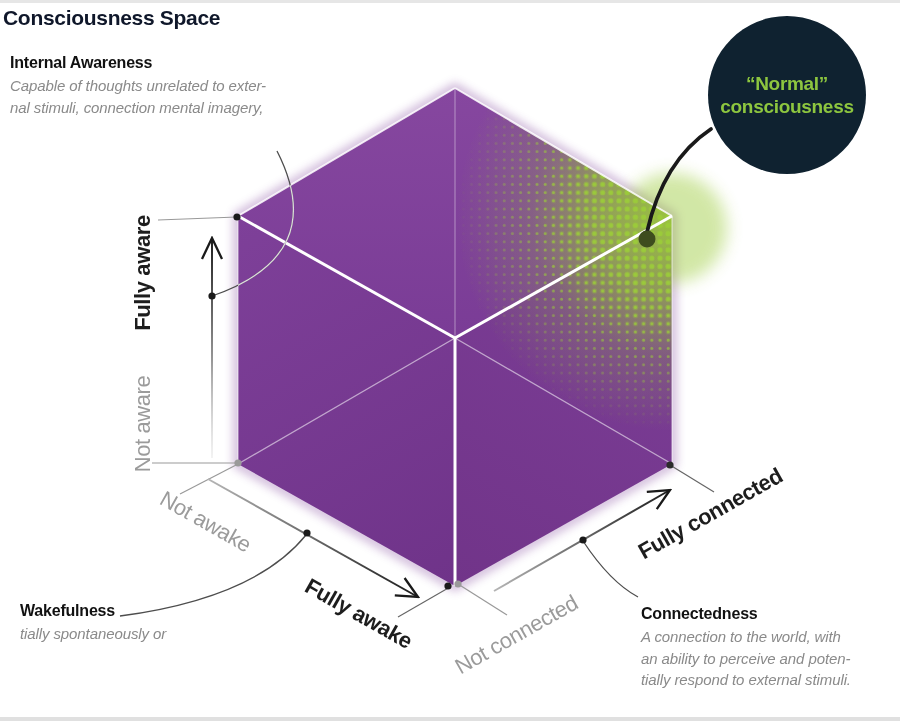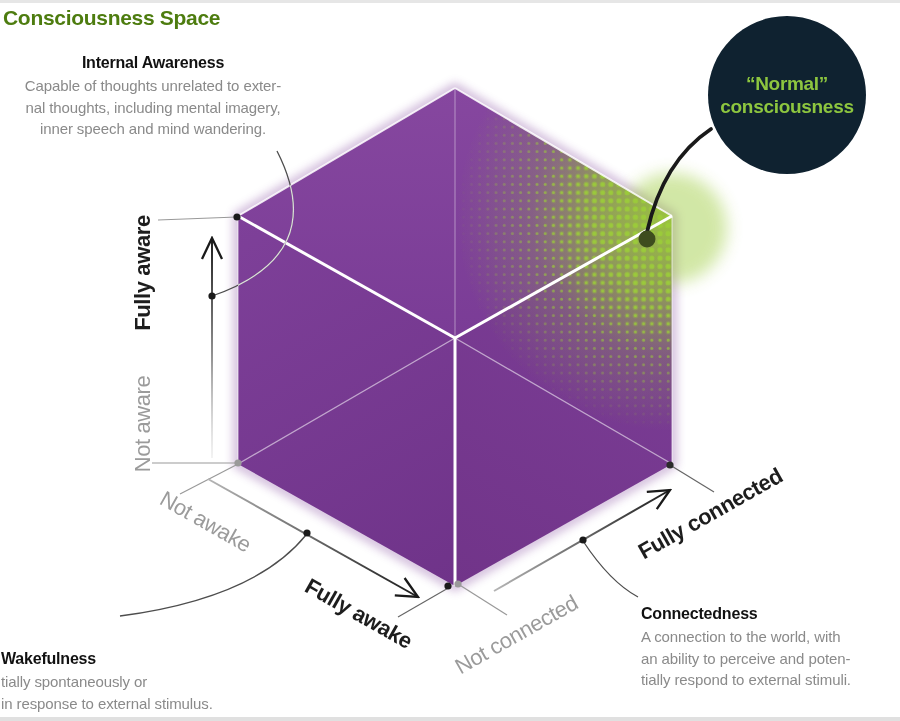--- a/index.html
+++ b/index.html
@@ -1,26 +1,26 @@
 <!DOCTYPE html>
 <html><head>
 <meta charset="utf-8">
 <style>
   html,body{margin:0;padding:0;background:#fff;}
   #stage{position:relative;width:900px;height:721px;background:#fff;overflow:hidden;
          font-family:"Liberation Sans","DejaVu Sans",sans-serif;}
   .strip-top{position:absolute;left:0;top:0;width:900px;height:3px;background:#e6e6e6;}
   .strip-bottom{position:absolute;left:0;top:717px;width:900px;height:4px;background:#e0e0e0;}
-  .title{position:absolute;left:3px;top:6px;font-size:21px;font-weight:700;color:#4d7c0f;
+  .title{position:absolute;left:3px;top:6px;font-size:21px;font-weight:700;color:#0f172a;
          letter-spacing:-0.3px;}
   .annot{position:absolute;width:300px;}
   .annot h3{margin:0 0 3px 0;font-size:16px;font-weight:700;color:#111;letter-spacing:-0.2px;}
-  .annot .ln{font-size:15px;line-height:21.5px;color:#8a8a8a;letter-spacing:-0.1px;}
-  #annot-ia{left:3px;top:54px;text-align:center;}
-  #annot-wake{left:1px;top:602px;margin-top:48px;}
+  .annot .ln{font-size:15px;line-height:21.5px;color:#8a8a8a;letter-spacing:-0.1px;font-style:italic;}
+  #annot-ia{left:10px;top:54px;}
+  #annot-wake{left:20px;top:602px;}
   #annot-conn{left:641px;top:605px;}
   svg{position:absolute;left:0;top:0;}
   svg text{font-family:"Liberation Sans","DejaVu Sans",sans-serif;}
   .axis-label-pos{font-size:22px;font-weight:700;fill:#1d1d1d;letter-spacing:-0.4px;}
   .axis-label-neg{font-size:22px;font-weight:400;fill:#9b9b9b;letter-spacing:-0.4px;}
   .callout-text{font-size:19px;font-weight:700;fill:#8DC63F;letter-spacing:-0.3px;}
 </style>
 </head>
 <body>
 
@@ -175,28 +175,26 @@
   </svg>
 
   <div class="strip-top"></div>
   <div class="strip-bottom"></div>
 
   <div class="title">Consciousness Space</div>
 
   <div class="annot" id="annot-ia">
     <h3>Internal Awareness</h3>
     <div class="ln">Capable of thoughts unrelated to exter-</div>
-    <div class="ln">nal thoughts, including mental imagery,</div>
-    <div class="ln">inner speech and mind wandering.</div>
+    <div class="ln">nal stimuli, connection mental imagery,</div>
   </div>
 
   <div class="annot" id="annot-wake">
     <h3>Wakefulness</h3>
     <div class="ln">tially spontaneously or</div>
-    <div class="ln">in response to external stimulus.</div>
   </div>
 
   <div class="annot" id="annot-conn">
     <h3>Connectedness</h3>
     <div class="ln">A connection to the world, with</div>
     <div class="ln">an ability to perceive and poten-</div>
     <div class="ln">tially respond to external stimuli.</div>
   </div>
 
 </div>

